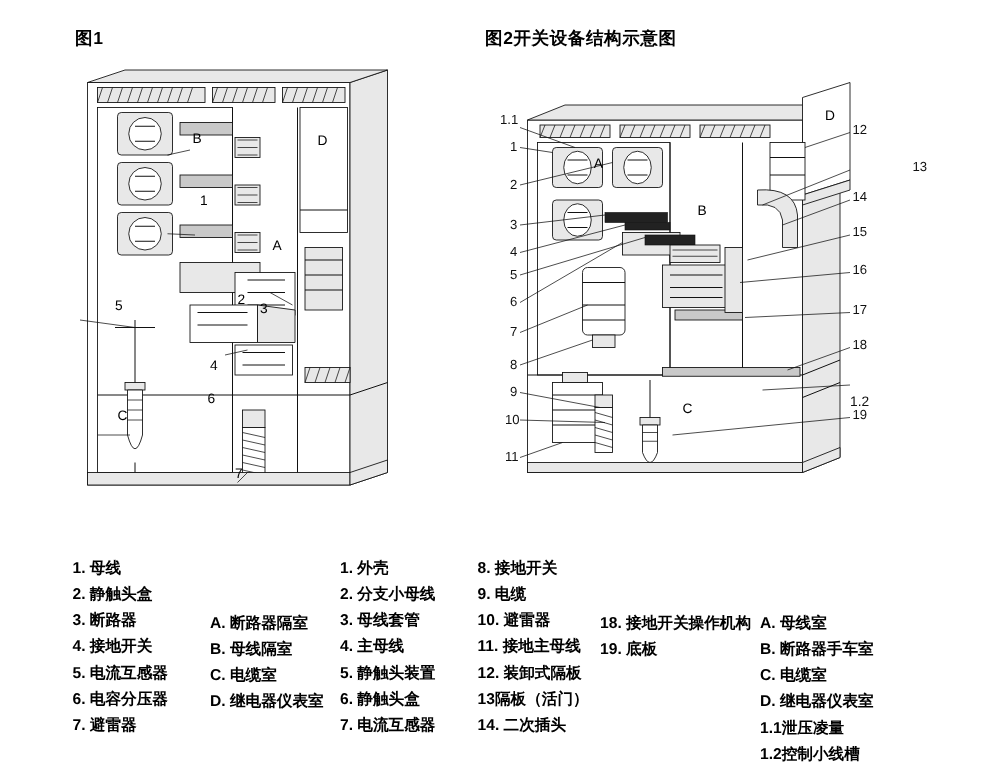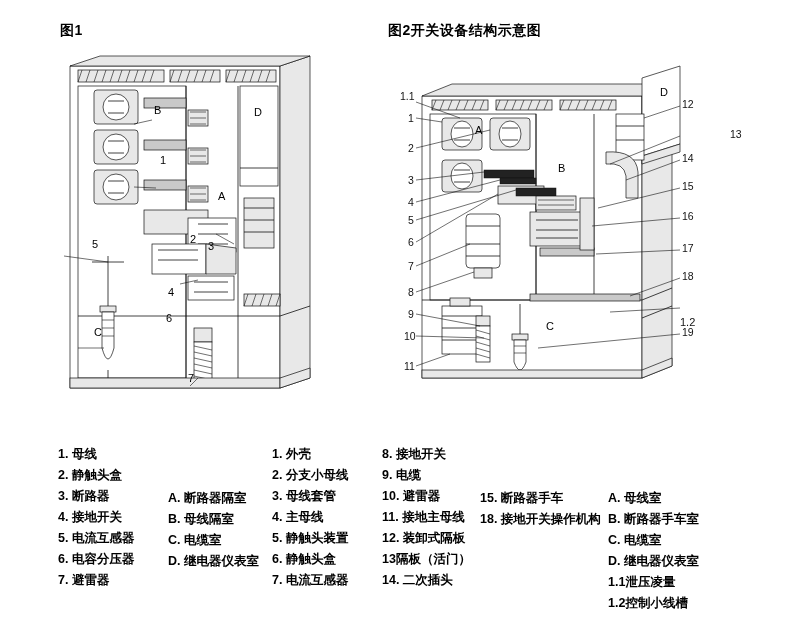--- a/index.html
+++ b/index.html
@@ -407,22 +407,22 @@
   <div class="row">8. 接地开关</div>
   <div class="row">9. 电缆</div>
   <div class="row">10. 避雷器</div>
   <div class="row">11. 接地主母线</div>
   <div class="row">12. 装卸式隔板</div>
   <div class="row">13隔板（活门）</div>
   <div class="row">14. 二次插头</div>
 </div>
 
 <div class="leg" id="leg-col5">
-  <div class="row">15. 断路器手车</div>
   <div class="row">18. 接地开关操作机构</div>
+  <div class="row">19. 底板</div>
 </div>
 
 <div class="leg" id="leg-col6">
   <div class="row">A. 母线室</div>
   <div class="row">B. 断路器手车室</div>
   <div class="row">C. 电缆室</div>
   <div class="row">D. 继电器仪表室</div>
   <div class="row">1.1泄压凌量</div>
   <div class="row">1.2控制小线槽</div>
 </div>

